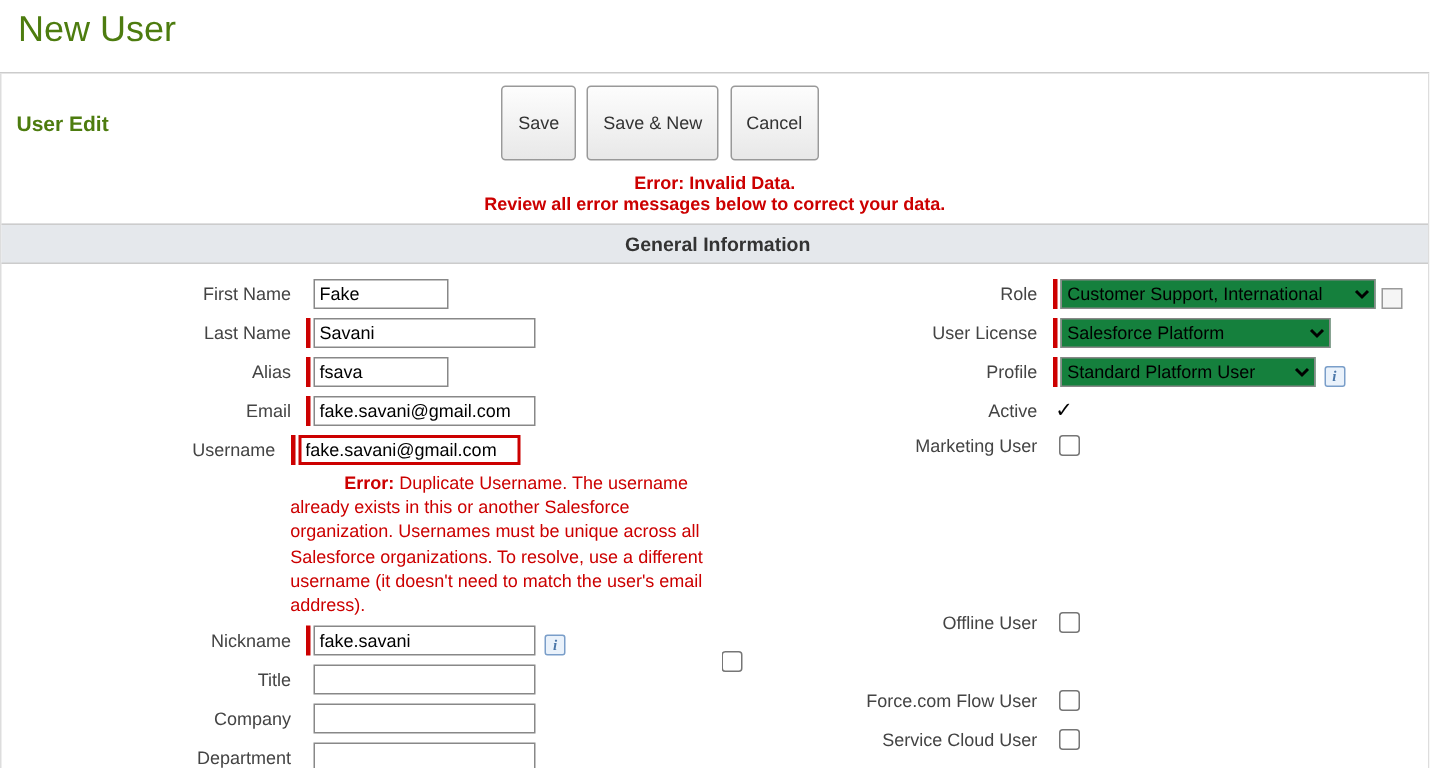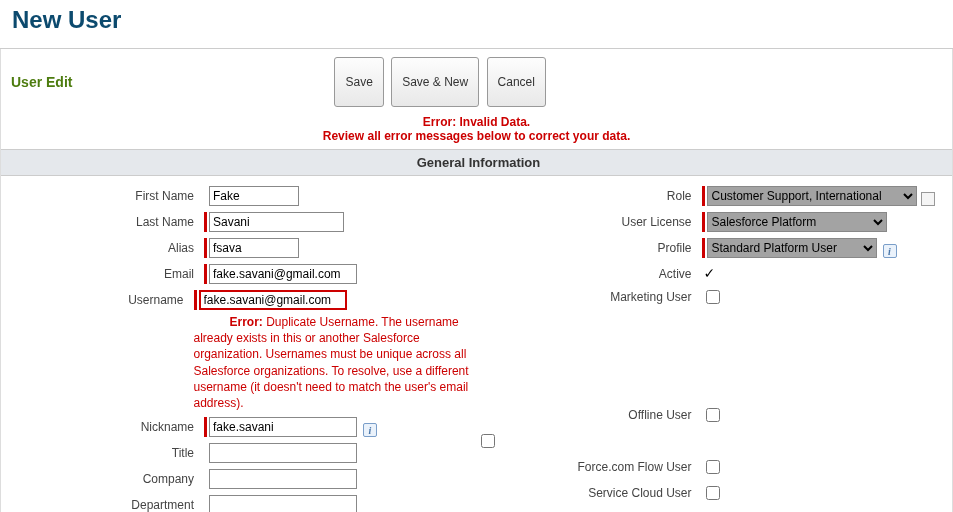--- a/index.html
+++ b/index.html
@@ -9,22 +9,22 @@
     font-size: 12px;
     color: #333;
     background: #fff;
   }
   .page {
     width: 953px;
     margin: 0;
   }
   .page-title {
     font-size: 24px;
-    font-weight: bold;
-    color: #0c4a6e;
+    font-weight: normal;
+    color: #4d7c0f;
     padding: 6px 12px 14px 12px;
     border-bottom: 1px solid #ccc;
   }
   .panel {
     border: 1px solid #ddd;
     border-top: none;
     margin: 0;
   }
   .panel-header {
     display: flex;
@@ -112,33 +112,33 @@
   }
   .req-bar.invisible {
     background: transparent;
   }
   input.txt {
     font-family: inherit;
     font-size: 12px;
     padding: 2px 3px;
     border: 1px solid #888;
     height: 20px;
-    width: 135px;
+    width: 148px;
   }
   input.txt.short { width: 90px; }
   input.txt.email { width: 148px; }
   .err-box {
     border: 2px solid #c00 !important;
   }
   select.sel {
     font-family: inherit;
     font-size: 12px;
     height: 20px;
     border: 1px solid #888;
-    background: #a3a3a3;
+    background: #15803d;
   }
   .sel.role { width: 210px; }
   .sel.lic { width: 180px; }
   .sel.prof { width: 170px; }
   .info-icon {
     display: inline-flex;
     width: 14px;
     height: 14px;
     border: 1px solid #7a9ec9;
     border-radius: 2px;

